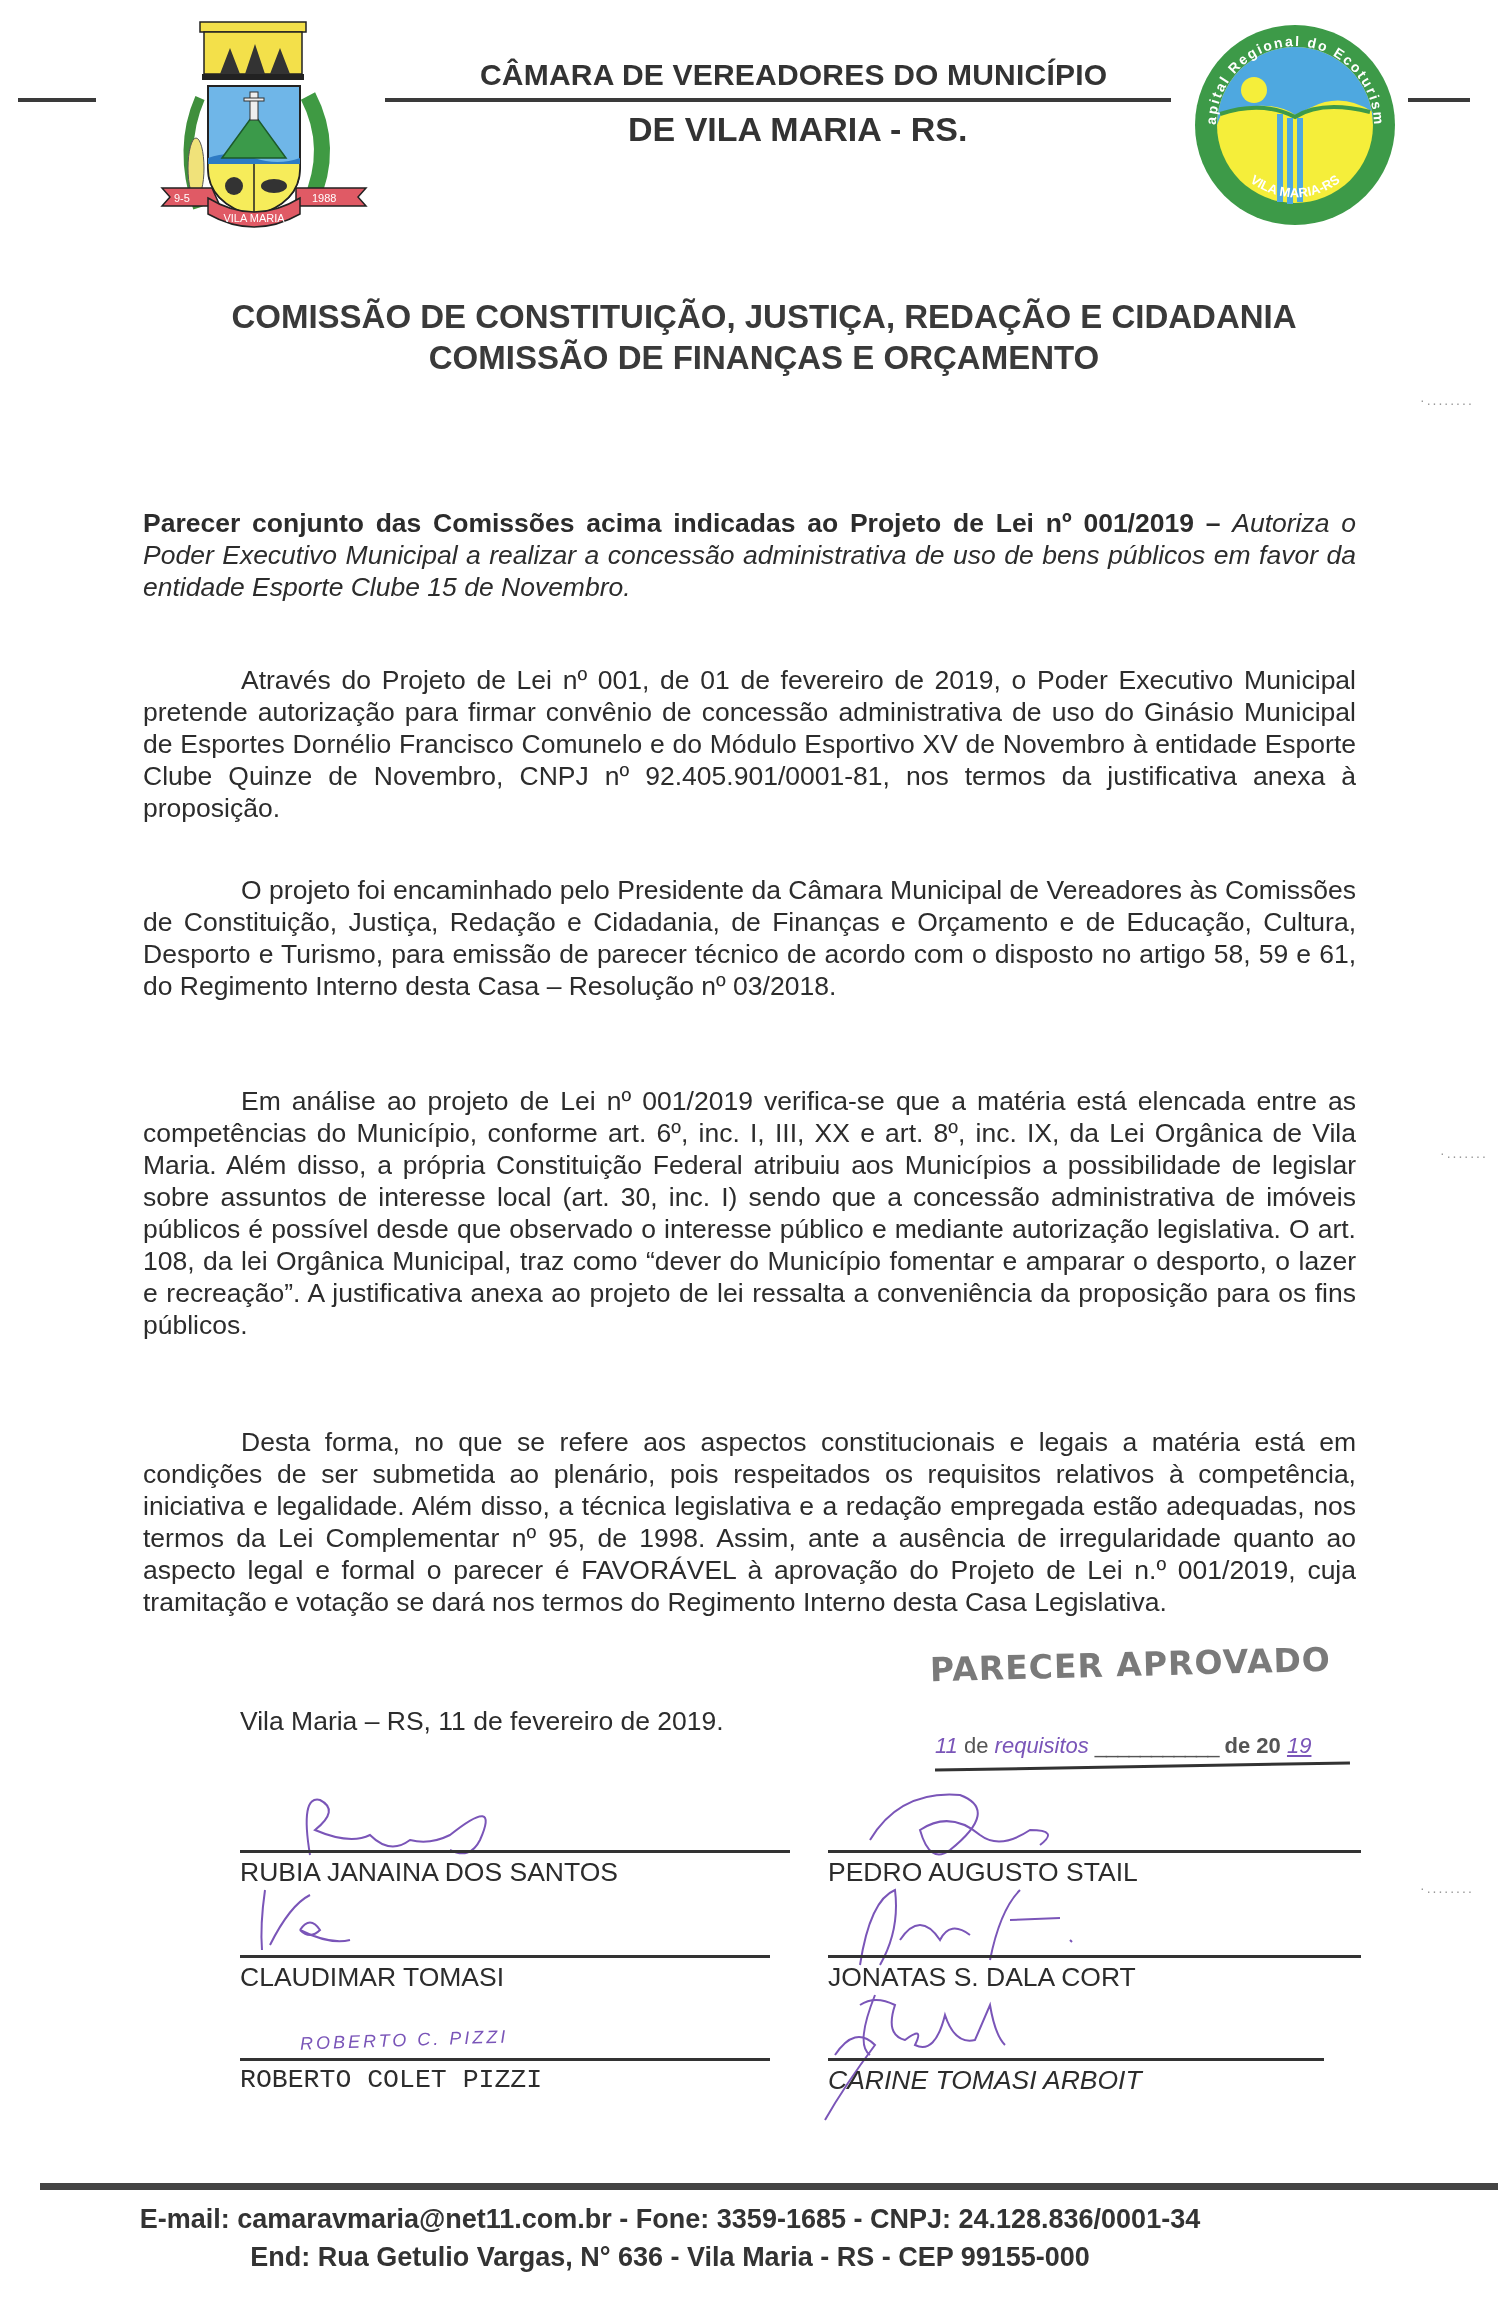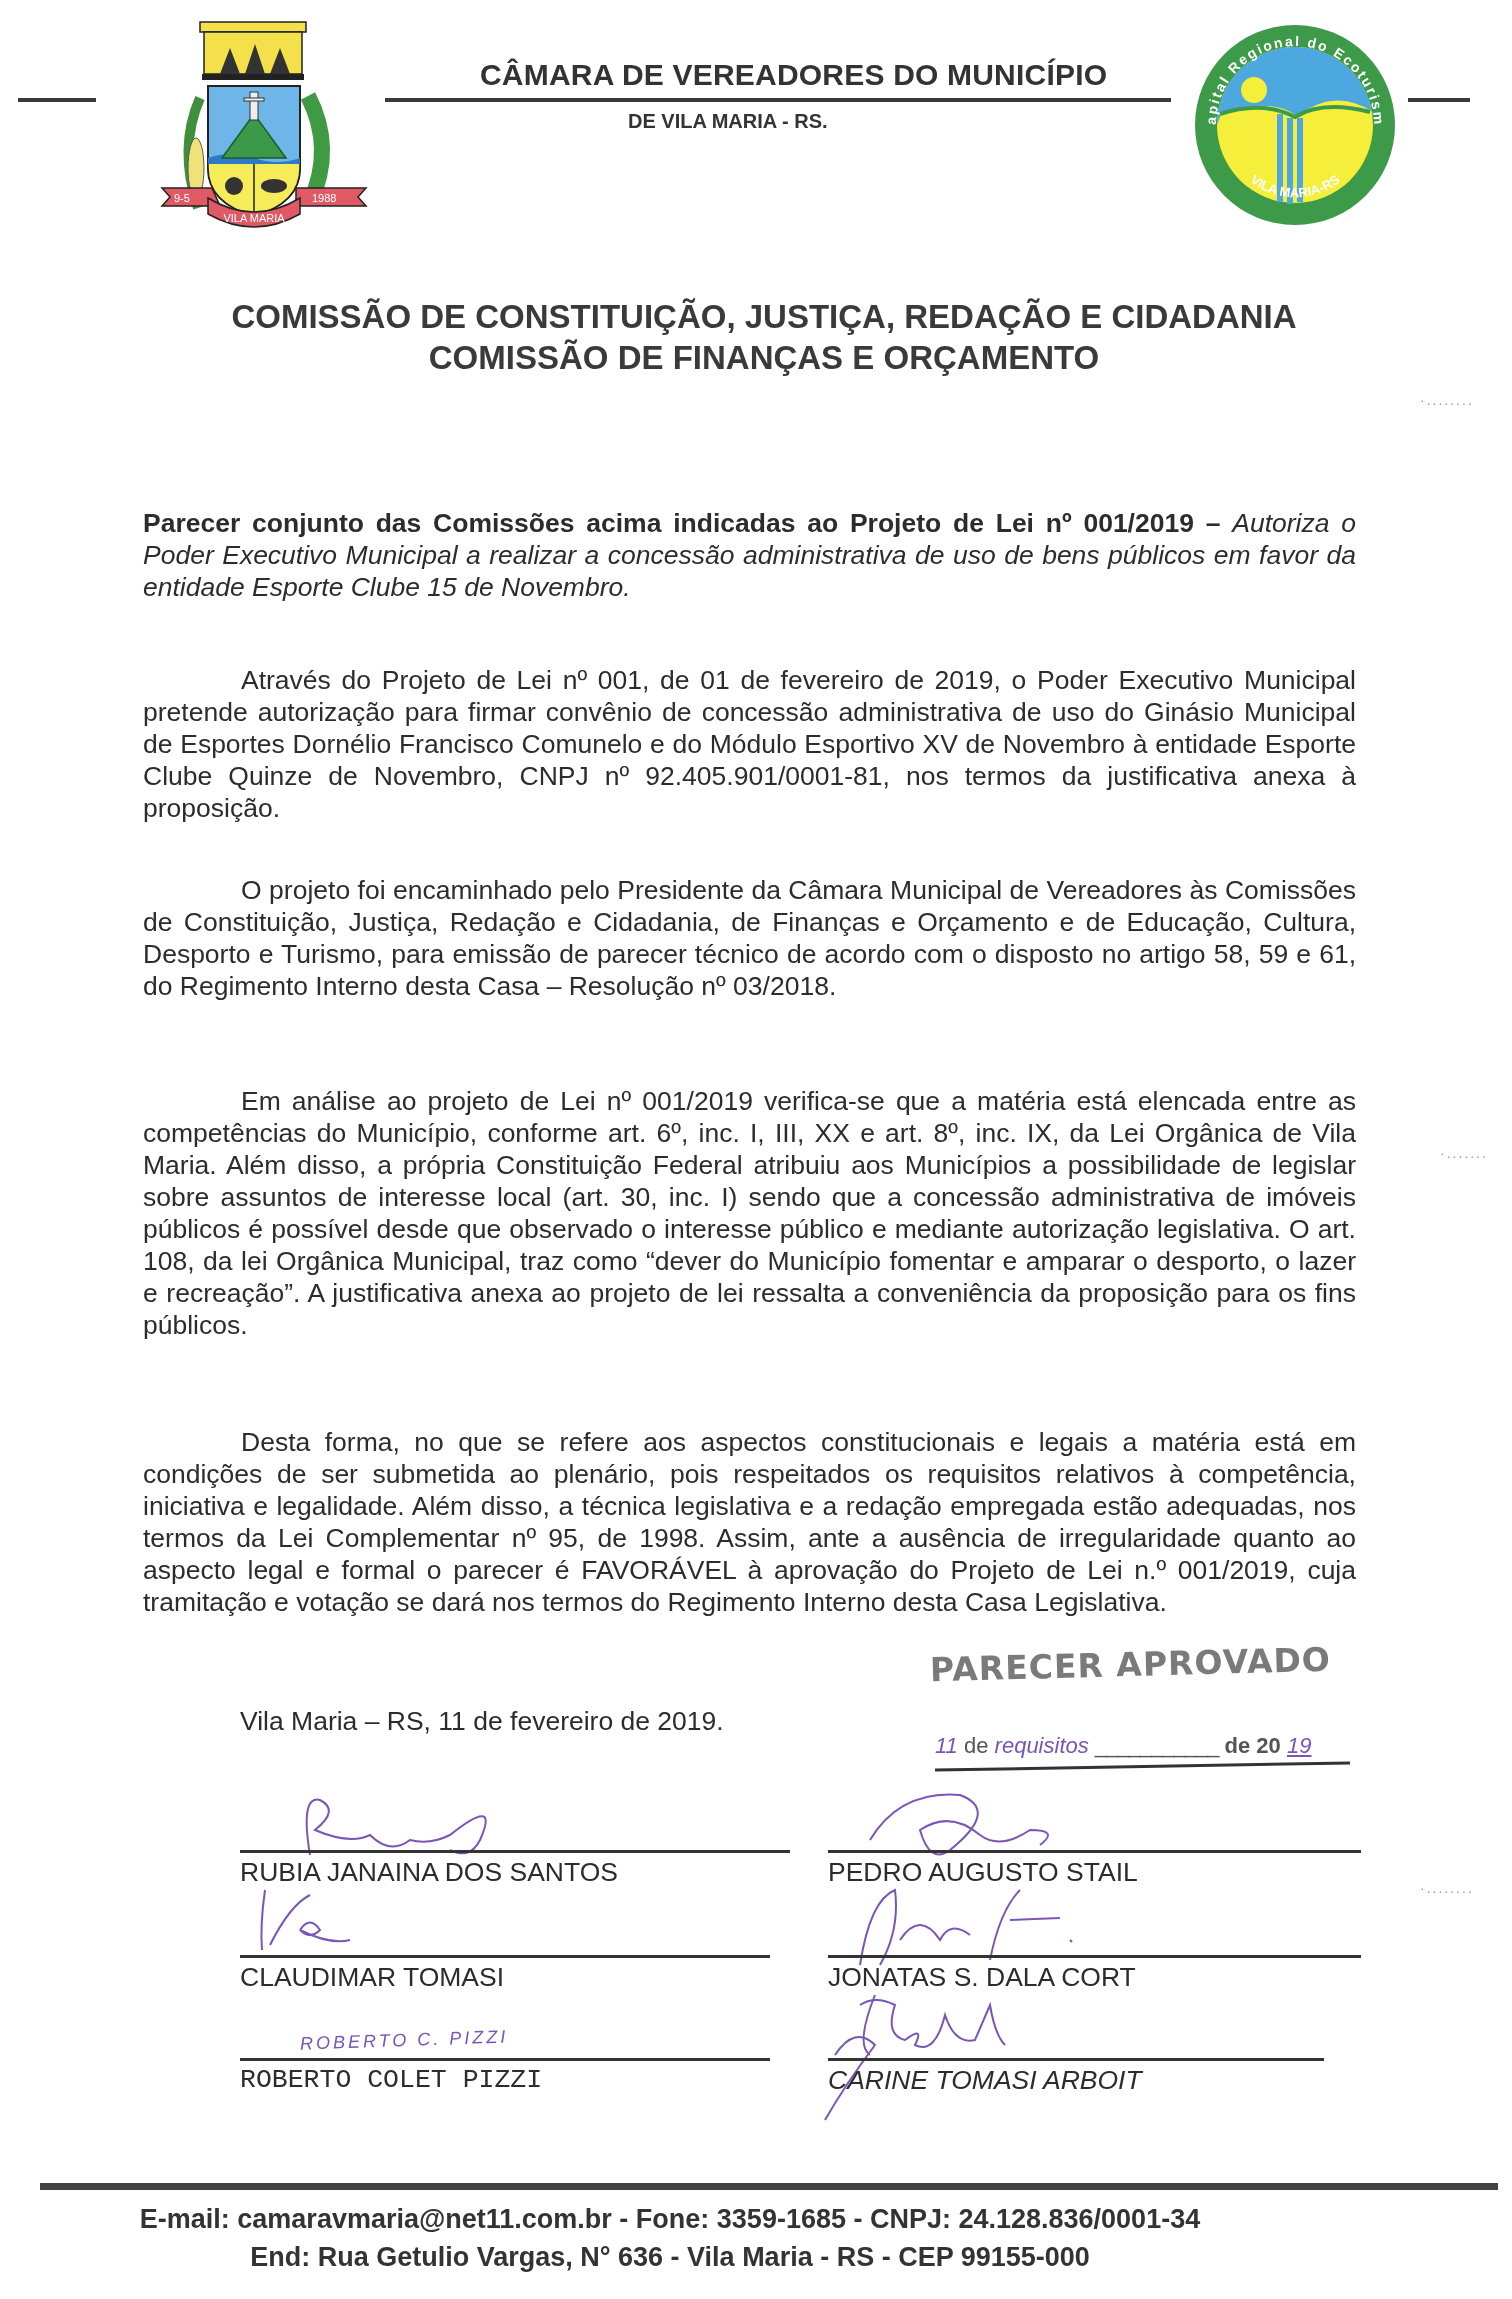--- a/index.html
+++ b/index.html
@@ -2,21 +2,21 @@
 <html><head>
 <meta charset="utf-8">
 <style>
   html, body { margin: 0; padding: 0; background: #ffffff; }
   body { width: 1512px; height: 2299px; position: relative; overflow: hidden;
          font-family: "Liberation Sans", sans-serif; color: #2a2a2a; }
   .abs { position: absolute; }
   .rule { position: absolute; background: #3a3a3a; }
   .hdr-title { position: absolute; left: 480px; top: 58px; font-size: 30px; font-weight: bold;
                letter-spacing: 0.2px; color: #333; }
-  .hdr-sub { position: absolute; left: 628px; top: 110px; font-size: 20px; font-weight: bold; color: #333; }
+  .hdr-sub { position: absolute; left: 628px; top: 110px; font-size: 34px; font-weight: bold; color: #333; }
   .commissions { position: absolute; left: 0; width: 1512px; top: 296px; text-align: center;
                  font-size: 33px; font-weight: bold; line-height: 41px; color: #3a3a3a; padding-left: 8px; }
   .body { position: absolute; left: 143px; width: 1213px; font-size: 26.5px; line-height: 32px;
           text-align: justify; color: #2c2c2c; }
   .body p { margin: 0; text-indent: 98px; }
   .intro { top: 507px; text-indent: 0; }
   .intro b { font-weight: bold; }
   .intro i { font-style: italic; }
   .stamp { position: absolute; left: 930px; top: 1645px; font-size: 33px; font-weight: bold;
            color: #7a7a7a; letter-spacing: 1px; transform: rotate(-1.5deg); font-family: "DejaVu Sans", sans-serif; }

